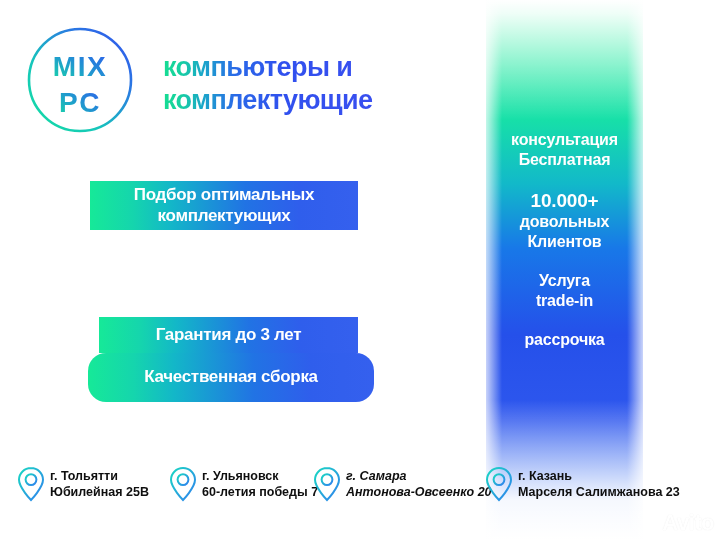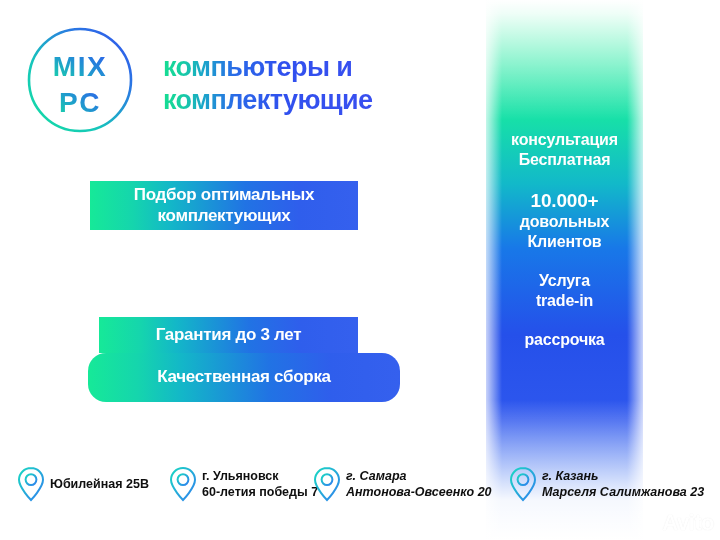--- a/index.html
+++ b/index.html
@@ -108,21 +108,21 @@
     padding:18px 10px;
   }
   .bar-text {
     font-size:17px;
     font-weight:bold;
     line-height:1.2;
     letter-spacing:-0.3px;
   }
   #bar0 { left:90px;  top:181px; width:268px; height:49px; }
   #bar1 { left:99px;  top:277px; width:259px; height:29px;margin-top:40px; }
-  #bar2 { left:88px;  top:353px; width:312px; height:49px;border-radius:18px; }
+  #bar2 { left:88px;  top:353px; width:286px; height:49px;border-radius:18px; }
 
   
   .locations {
     position:absolute;
     left:0; top:463px;
     width:720px; height:48px;
   }
   .loc {
     position:absolute;
     display:flex;
@@ -135,21 +135,21 @@
     color:#0f0f0f;
     font-size:12.5px;
     font-weight:bold;
     line-height:1.32;
     white-space:nowrap;
   }
   .loc-line { display:block; }
   #loc0 { left:16px;  top:2px; }
   #loc1 { left:168px; top:2px; }
   #loc2 { left:312px; top:2px;font-style:italic; }
-  #loc3 { left:508px; top:2px;font-style:italic; }
+  #loc3 { left:484px; top:2px; }
 
   
   .watermark {
     position:absolute;
     right:6px; bottom:4px;
     display:flex;
     align-items:center;
     opacity:0.30;
     pointer-events:none;
   }
@@ -243,20 +243,21 @@
             <linearGradient id="pinG0" x1="0" y1="0" x2="1" y2="1">
               <stop offset="0%" stop-color="#19d8c2"></stop>
                 <stop offset="100%" stop-color="#2f7ff0"></stop>
             </linearGradient>
           </defs>
           <path d="M15 3 C8.4 3 3 8.3 3 14.8 C3 22.5 15 35 15 35 C15 35 27 22.5 27 14.8 C27 8.3 21.6 3 15 3 Z" fill="none" stroke="url(#pinG0)" stroke-width="2"></path>
           <circle cx="15" cy="14.6" r="5.4" fill="none" stroke="url(#pinG0)" stroke-width="2"></circle>
         </svg>
       </span>
       <span class="loc-text">
+        <span class="loc-line">г. Тольятти</span>
         <span class="loc-line">Юбилейная 25В</span>
       </span>
     </div>
 
     <div class="loc" id="loc1">
       <span class="loc-pin">
         <svg width="30" height="38" viewBox="0 0 30 38">
           <defs>
             <linearGradient id="pinG1" x1="0" y1="0" x2="1" y2="1">
               <stop offset="0%" stop-color="#19d8c2"></stop>

